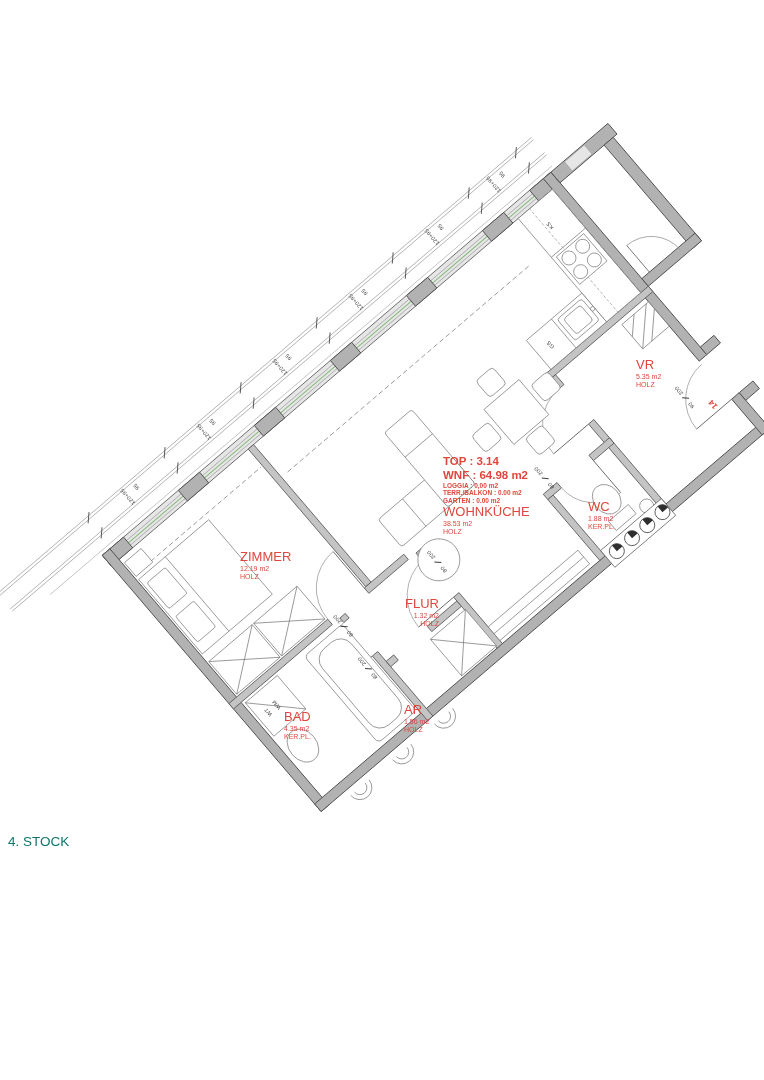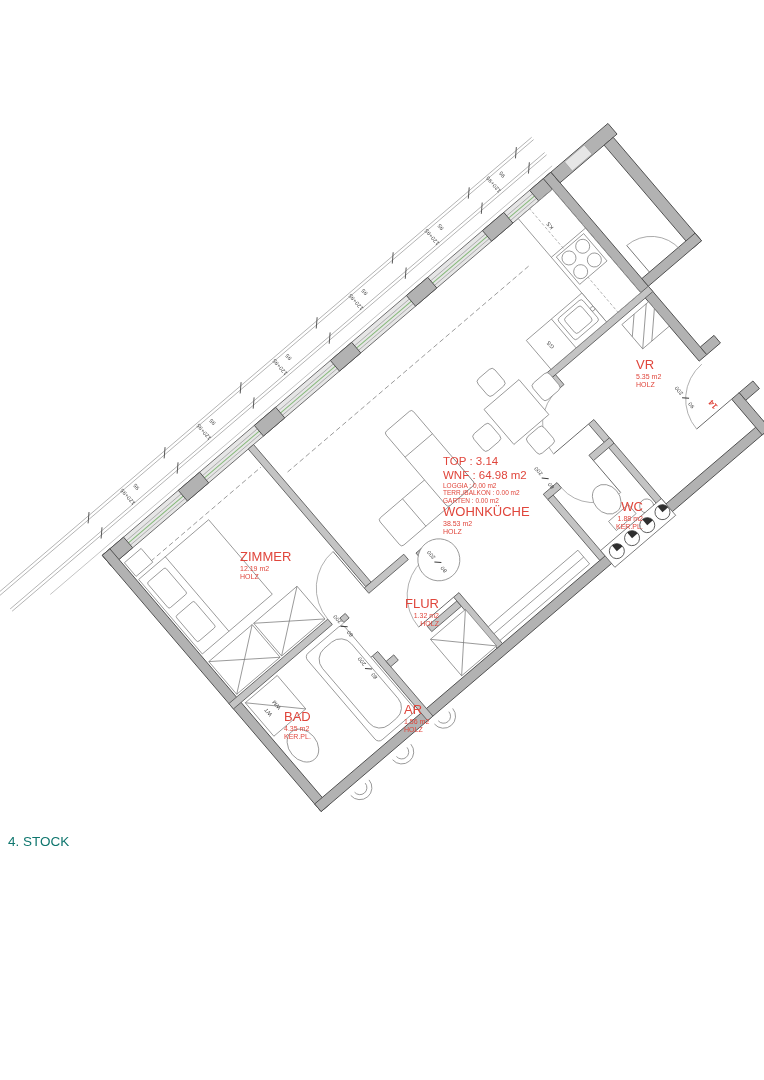--- a/index.html
+++ b/index.html
@@ -277,21 +277,21 @@
     <div class="rlabel windim" style="left:363px;top:122px;">120+95</div>
     <div class="rlabel windim" style="left:376px;top:120px;">95</div>
     <div class="rlabel windim" style="left:463px;top:122px;">120+95</div>
     <div class="rlabel windim" style="left:476px;top:120px;">95</div>
     <div class="rlabel windim" style="left:563px;top:122px;">120+95</div>
     <div class="rlabel windim" style="left:576px;top:120px;">95</div>
     <div class="rlabel windim" style="left:644px;top:122px;">120+95</div>
     <div class="rlabel windim" style="left:657px;top:120px;">95</div>
   </div>
 
-  <div class="title-block" style="left:443px;top:455px;">
+  <div class="title-block" style="left:443px;top:455px;font-weight:bold;">
     <div class="t1">TOP : 3.14</div>
     <div class="t1">WNF : 64.98 m2</div>
     <div class="t2">LOGGIA : 0,00 m2</div>
     <div class="t2">TERR./BALKON : 0.00 m2</div>
     <div class="t2">GARTEN : 0.00 m2</div>
   </div>
 
   <div class="red-label" style="left:443px;top:505px;">
     <div class="rn">WOHNKÜCHE</div>
     <div>38.53 m2</div>
@@ -310,21 +310,21 @@
   <div class="red-label" style="left:284px;top:710px;">
     <div class="rn">BAD</div>
     <div>4.35 m2</div>
     <div>KER.PL.</div>
   </div>
   <div class="red-label" style="left:404px;top:703px;">
     <div class="rn">AR</div>
     <div>1.56 m2</div>
     <div>HOLZ</div>
   </div>
-  <div class="red-label" style="left:616px;top:500px;text-align:right;">
+  <div class="red-label" style="left:588px;top:500px;">
     <div class="rn">WC</div>
     <div>1.88 m2</div>
     <div>KER.PL.</div>
   </div>
   <div class="red-label" style="left:636px;top:358px;">
     <div class="rn">VR</div>
     <div>5.35 m2</div>
     <div>HOLZ</div>
   </div>
 

